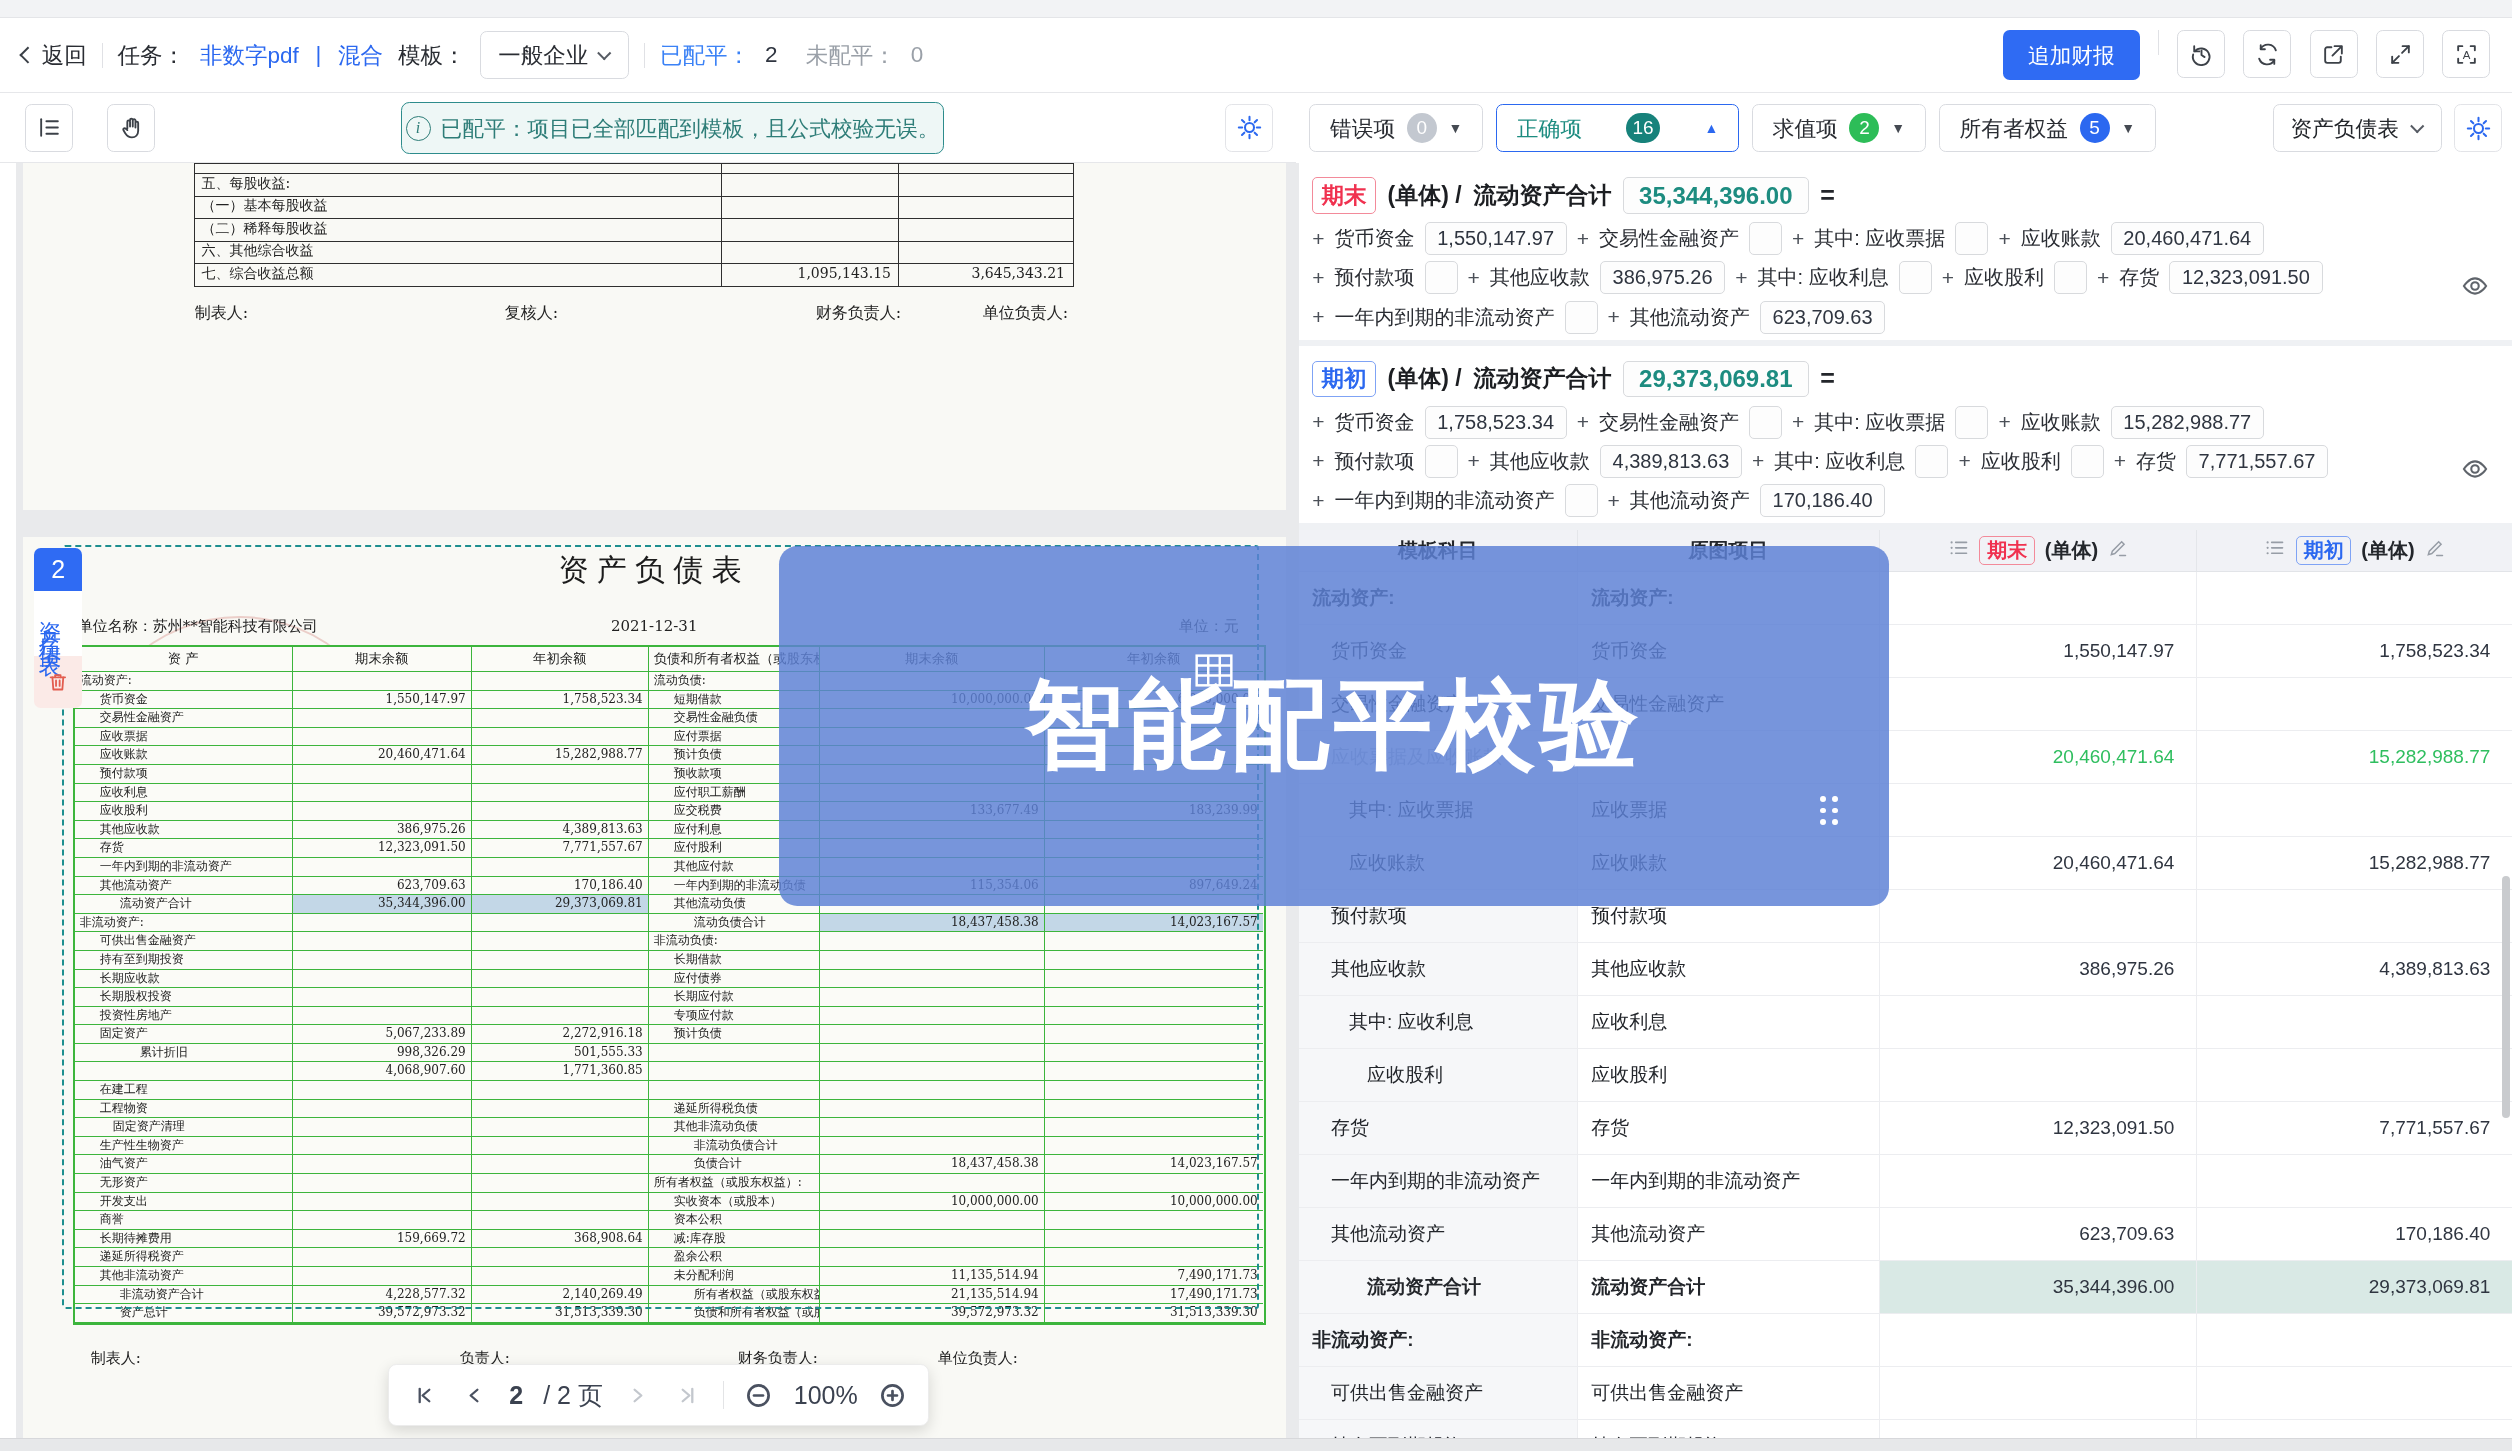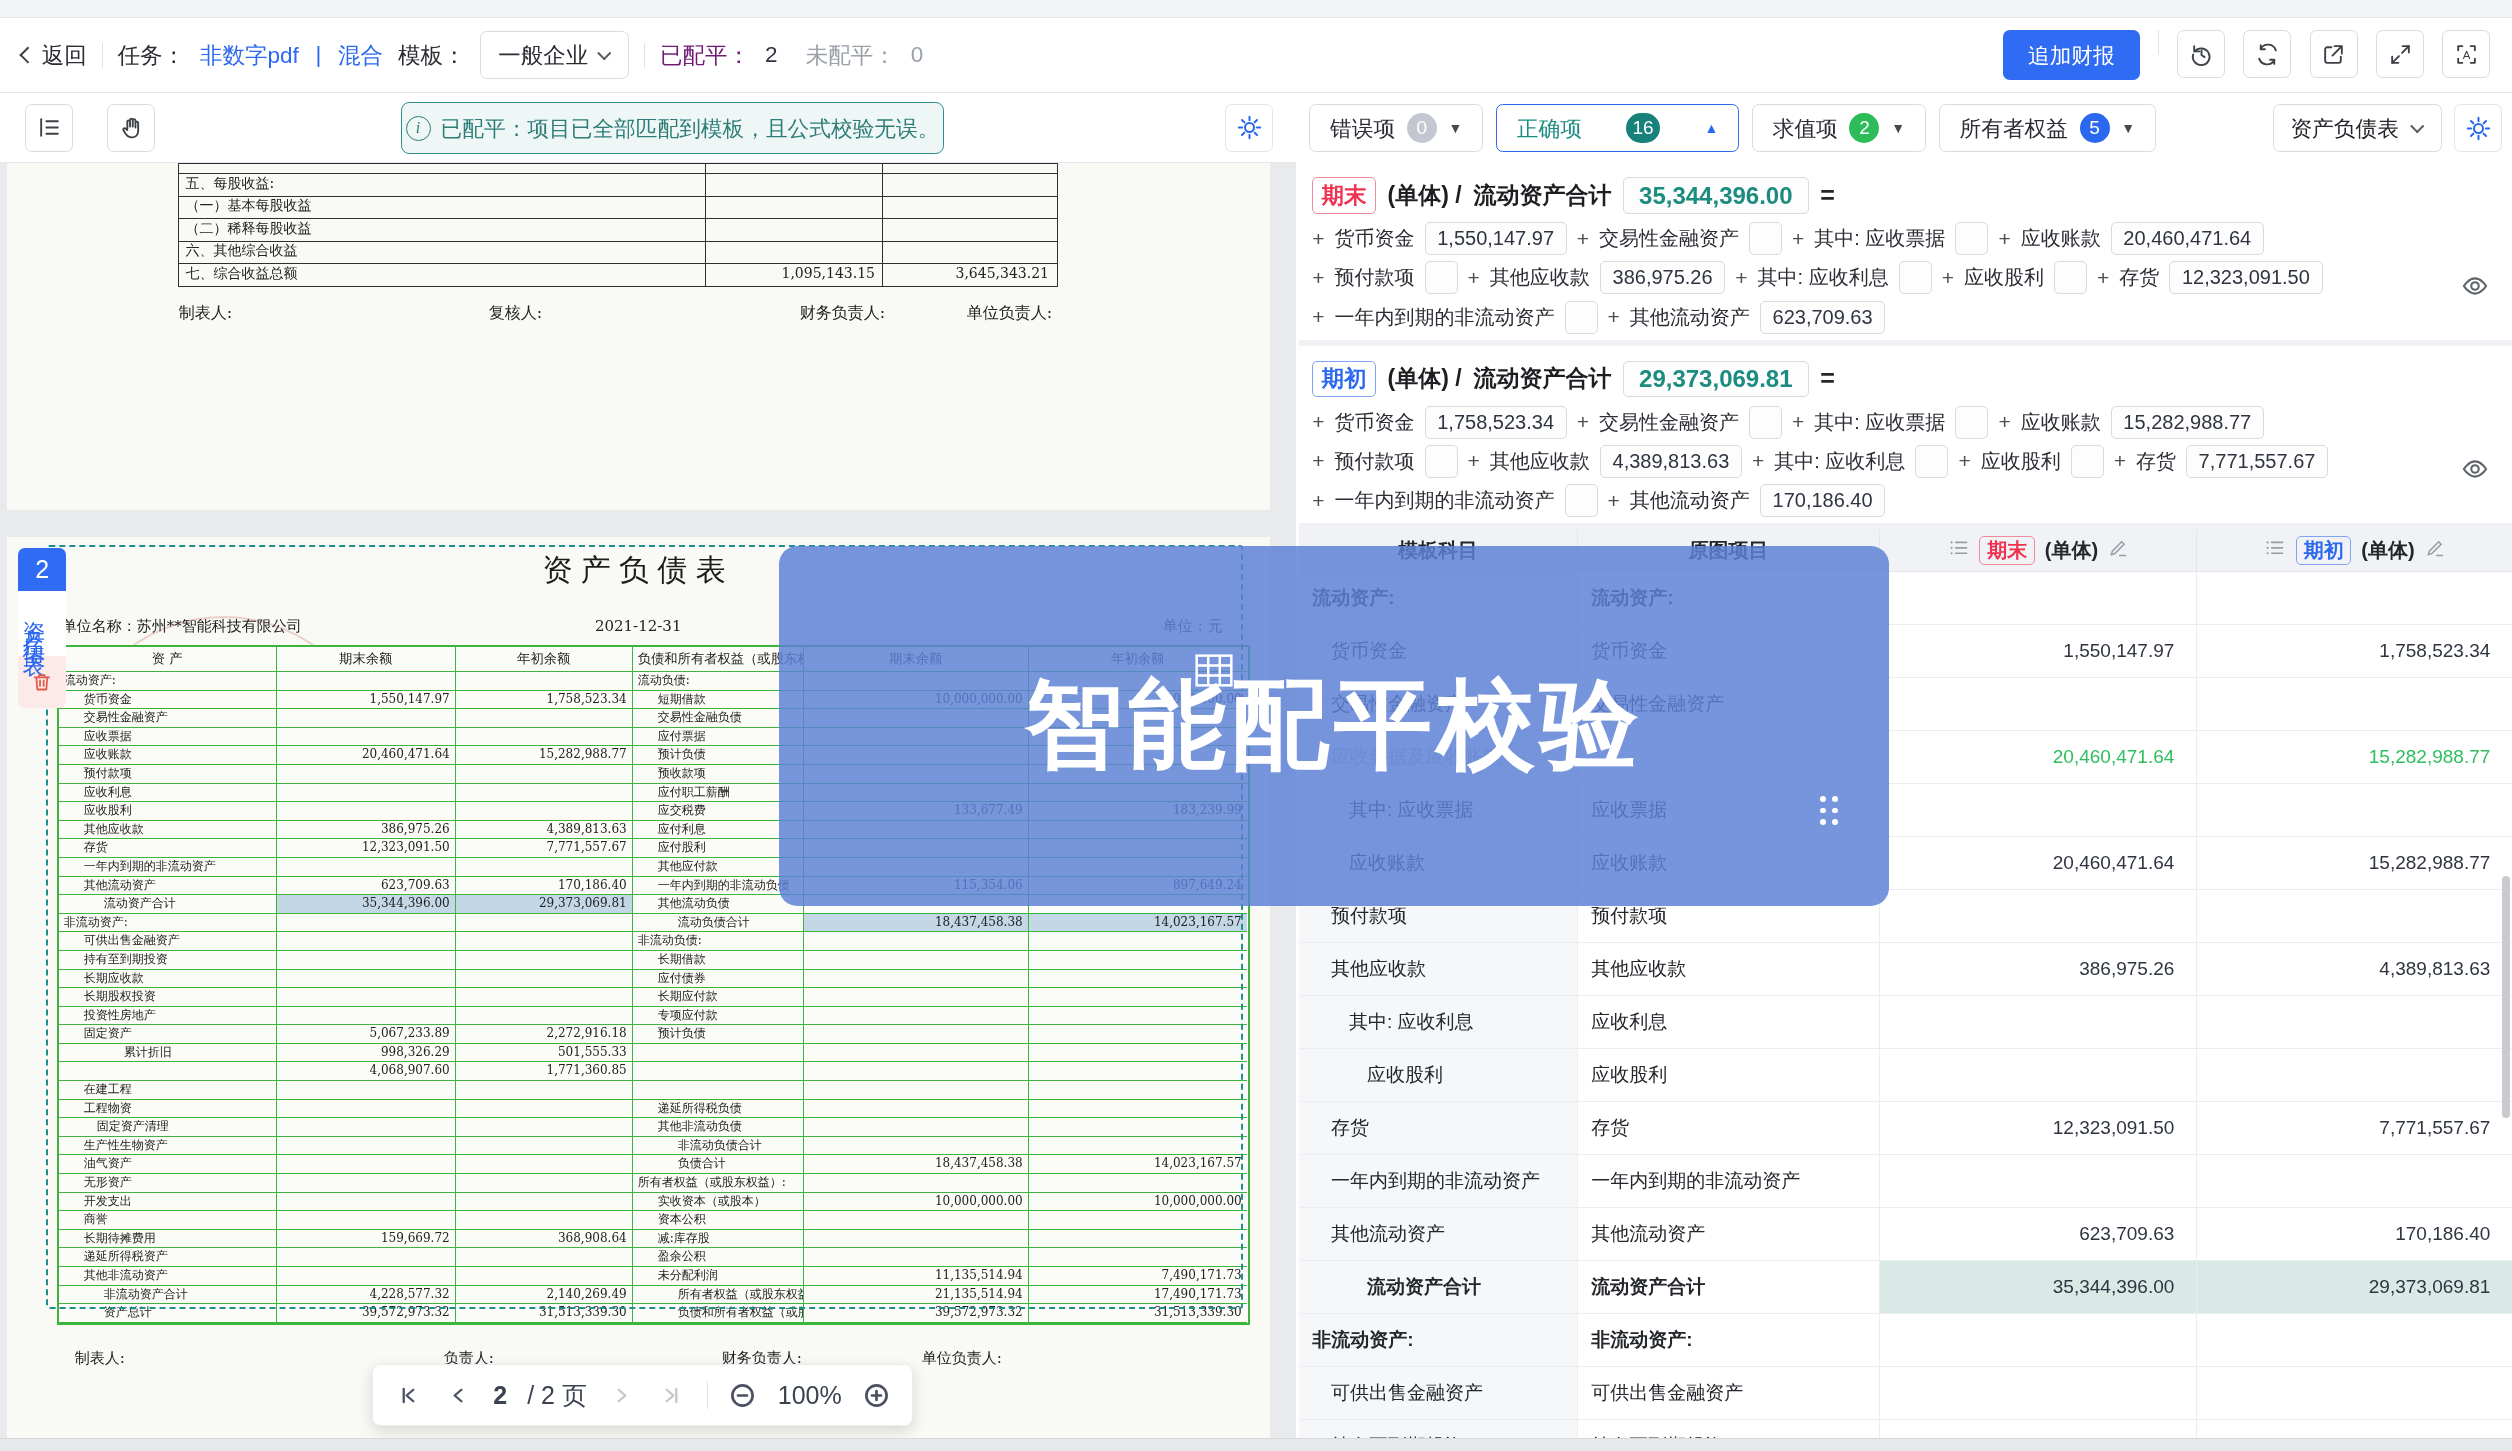--- a/index.html
+++ b/index.html
@@ -14,38 +14,38 @@
   .app-header { position:absolute; left:0; top:18.3px; width:2512px; height:75px; background:#fff; border-bottom:0.8px solid #e6e7ea; display:flex; align-items:center; justify-content:space-between; padding:0 21.7px; }
   .hleft { display:flex; align-items:center; gap:15px; font-size:22.5px; }
   .back-btn { display:flex; align-items:center; gap:8.3px; cursor:pointer; color:#2a2d33; font-size:22.5px; }
   .chev-left { width:11.7px; height:11.7px; border-left:2.5px solid #3a3f46; border-bottom:2.5px solid #3a3f46; transform:rotate(45deg); display:inline-block; }
   .vdiv { width:0.8px; height:25px; background:#e0e1e5; display:inline-block; }
   .lbl { color:#2a2d33; }
   .link { color:#2b68f0; }
   .link-sep { color:#2b68f0; margin:0 1.7px; }
   .hsel { display:inline-flex; align-items:center; gap:13.3px; border:0.8px solid #d9dbe0; border-radius:6.7px; height:48px; padding:0 16.7px; color:#2a2d33; background:#fff; cursor:pointer; }
   .chev-dn { width:10px; height:10px; border-left:2.1px solid #565b63; border-bottom:2.1px solid #565b63; transform:rotate(-45deg) translateY(-2.5px); display:inline-block; }
-  .teal-lbl { color:#701a75; }
+  .teal-lbl { color:#3b82f6; }
   .num-dark { color:#2f3540; margin-right:13.3px; }
   .gray-lbl { color:#9aa0a8; }
   .hright { display:flex; align-items:flex-start; gap:18.3px;margin-left:30px; }
   .btn-primary { background:#2f6bf3; color:#fff; font-size:21.7px; border:none; border-radius:6.7px; height:50px; padding:0 25px; cursor:pointer; font-family:inherit; }
   .icon-btn { width:48px; height:48px; border:0.8px solid #d9dbe0; border-radius:6.7px; background:#fff; display:inline-flex; align-items:center; justify-content:center; cursor:pointer; }
   .icon-btn svg { stroke:#3c4148; fill:none; stroke-width:1.8; stroke-linecap:round; stroke-linejoin:round; }
 
   
   .lt-toolbar { position:absolute; left:0; top:93px; width:1296px; height:70px; background:#fff; border-bottom:0.8px solid #e6e7ea; }
   .tool-btn { position:absolute; top:10.8px; width:48px; height:48px; border:0.8px solid #d9dbe0; border-radius:6.7px; background:#fff; display:flex; align-items:center; justify-content:center; cursor:pointer; }
   .tool-btn svg { stroke:#3c4148; fill:none; stroke-width:1.8; stroke-linecap:round; stroke-linejoin:round; }
   .banner { position:absolute; left:401px; top:9.2px; width:543px; height:52px; border:1.7px solid #2d8c8c; background:#eef7f6; border-radius:8.3px; display:flex; align-items:center; justify-content:center; gap:10px; color:#2e7d78; font-size:21.7px; }
   .info-i { width:25px; height:25px; border:1.7px solid #2e7d78; border-radius:50%; display:inline-flex; align-items:center; justify-content:center; font-size:16px; font-style:italic; font-family:"Liberation Serif",serif; }
   .gear-btn { position:absolute; right:23px; top:10.8px; width:48px; height:48px; border:0.8px solid #e3e4e8; border-radius:6.7px; background:#fff; display:flex; align-items:center; justify-content:center; cursor:pointer; }
 
   
-  .viewer { position:absolute; left:0; top:163px; width:1296px; height:1288px; background:#e9eaec; overflow:hidden; }
+  .viewer { position:absolute; left:16px; top:163px; width:1296px; height:1288px; background:#e9eaec; overflow:hidden; }
   .paper { position:absolute; background:#f9f9f5; font-family:"DejaVu Serif", serif; color:#222; }
   
   .page1 { left:6.7px; top:0; width:1263px; height:347px; }
   .p1-table { position:absolute; left:171px; top:0; width:880px; border:1.7px solid #2f2f2f; border-top:none; }
   .p1-row { display:grid; grid-template-columns:526px 177px 174px; border-top:1.7px solid #2f2f2f; height:22.5px; font-size:14px; }
   .p1-row.cut { height:10px; }
   .p1-row > div { padding:0.8px 6.7px; overflow:hidden; white-space:nowrap; }
   .p1-row > div + div { border-left:1.7px solid #2f2f2f; text-align:right; }
   .p1-footer { position:absolute; top:140px; left:0; width:100%; font-size:16px; }
   .p1-footer span { position:absolute; white-space:nowrap; }

